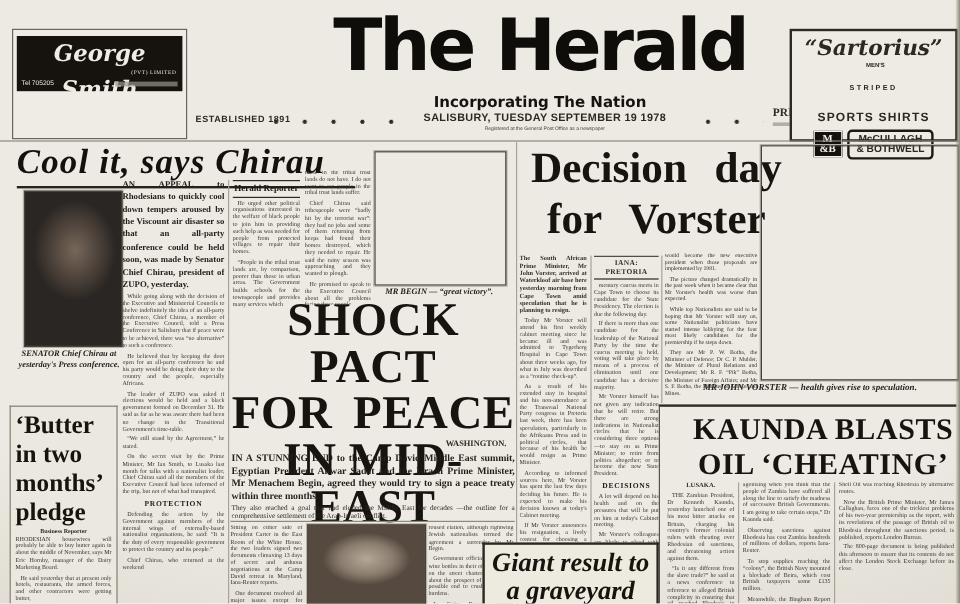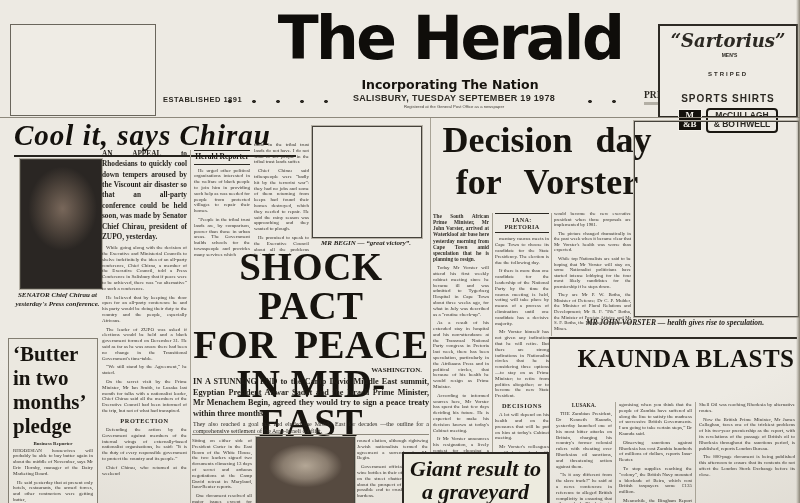--- a/index.html
+++ b/index.html
@@ -92,20 +92,26 @@
   .giant-box{left:402px;top:452px;width:147px;height:51px;border:2px solid #2b2822;border-bottom:none;background:#edebdf;box-sizing:border-box;text-align:center;}
   .giant-line{font-size:22px;font-style:italic;font-weight:bold;line-height:1.05;color:#17140f;}
   .edge-right{right:0;top:0;width:4px;height:503px;background:linear-gradient(90deg,transparent,#8b8678);}
 </style>
 </head>
 <body>
 
 <div class="page">
 
   <div class="abs ad-left">
+    <div class="ga-black">
+      <div class="ga-brand">George Smith</div>
+      <div class="ga-sub">(PVT) LIMITED</div>
+      <div class="ga-tel">Tel 705205</div>
+      <div class="ga-sm smudge"></div>
+    </div>
   </div>
 
   <div class="abs masthead-title">The Herald</div>
   <div class="abs masthead-sub">Incorporating The Nation</div>
   <div class="abs established">ESTABLISHED 1891</div>
   <div class="dots" style="left:228px;top:99px;width:112px;"></div>
   <div class="abs date-block">
     <div class="date-main">SALISBURY, TUESDAY SEPTEMBER 19 1978</div>
     <div class="date-reg">Registered at the General Post Office as a newspaper</div>
   </div>
@@ -234,20 +240,21 @@
   <div class="abs colV bodytext" style="left:554px;top:211px;width:77px;height:125px;font-size:4.8px;">
     <p>would become the new executive president when those proposals are implemented by 1981.</p>
     <p>The picture changed dramatically in the past week when it became clear that Mr Vorster's health was worse than expected.</p>
     <p>While top Nationalists are said to be hoping that Mr Vorster will stay on, some Nationalist politicians have started intense lobbying for the four most likely candidates for the premiership if he steps down.</p>
     <p>They are Mr P. W. Botha, the Minister of Defence; Dr C. P. Mulder, the Minister of Plural Relations and Development; Mr R. F. “Pik” Botha, the Minister of Foreign Affairs; and Mr S. F. Botha, the Minister of Labour and Mines.</p>
   </div>
 
   <div class="abs kaunda-box">
     <div class="headline-serif" style="margin-top:5px;">
       <div class="kaunda-line">KAUNDA BLASTS</div>
+      <div class="kaunda-line">OIL ‘CHEATING’</div>
     </div>
   </div>
   <div class="abs colV bodytext" style="left:556px;top:402px;width:56px;height:101px;">
     <p class="lusaka">LUSAKA.</p>
     <p>THE Zambian President, Dr Kenneth Kaunda, yesterday launched one of his most bitter attacks on Britain, charging his country's former colonial rulers with cheating over Rhodesian oil sanctions, and threatening action against them.</p>
     <p>“Is it any different from the slave trade?” he said at a news conference in reference to alleged British complicity in ensuring that oil reached Rhodesia in contravention of United Nations sanctions.</p>
 
   </div>
   <div class="vrule" style="left:615px;top:402px;height:101px;"></div>
   <div class="abs colV bodytext" style="left:619px;top:402px;width:73px;height:101px;">

